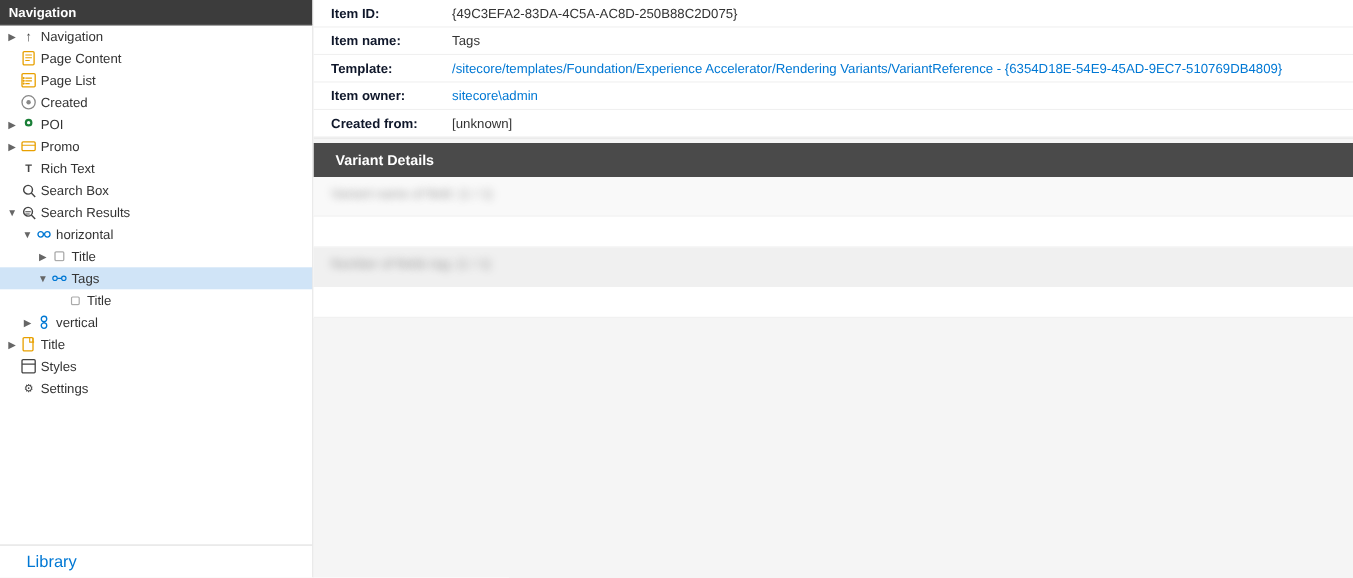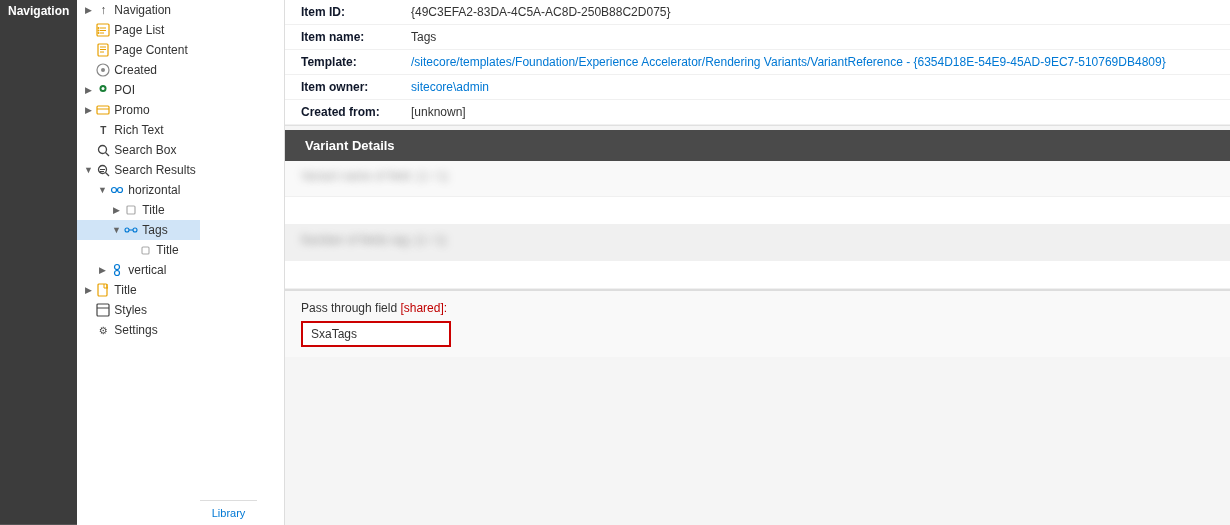--- a/index.html
+++ b/index.html
@@ -6,21 +6,21 @@
     body { font-family: Arial, sans-serif; font-size: 12px; background: #fff; display: flex; height: 525px; overflow: hidden; }
 
     
     .sidebar {
       width: 285px;
       min-width: 285px;
       background: #fff;
       border-right: 1px solid #ddd;
       overflow-y: auto;
       display: flex;
-      flex-direction: row;
+      flex-direction: column;
     }
     .sidebar-header {
       background: #3c3c3c;
       color: #fff;
       padding: 4px 8px;
       font-size: 12px;
       font-weight: bold;
       border-bottom: 1px solid #555;
     }
     .tree-item {
@@ -54,23 +54,23 @@
     .tree-item .label { font-size: 12px; }
 
     
     .indent-0 { padding-left: 4px; }
     .indent-1 { padding-left: 18px; }
     .indent-2 { padding-left: 32px; }
     .indent-3 { padding-left: 46px; }
 
     .sidebar-footer {
       margin-top: auto;
-      padding: 6px 12px;
+      padding: 6px 24px;
       border-top: 1px solid #ddd;
-      font-size: 11px;
+      font-size: 15px;
       color: #0078d4;
       cursor: pointer;
     }
 
     
     .main {
       flex: 1;
       overflow-y: auto;
       background: #f5f5f5;
     }
@@ -176,47 +176,47 @@
     <div class="tree-item indent-0">
       <span class="toggle">▶</span>
       <span class="icon" style="color:#444;">↑</span>
       <span class="label">Navigation</span>
     </div>
 
     <div class="tree-item indent-0">
       <span class="toggle"></span>
       <span class="icon" style="color:#e8a000;">
         <svg width="14" height="14" viewBox="0 0 14 14">
+            <rect x="2" y="1" width="10" height="12" rx="1" fill="none" stroke="#e8a000" stroke-width="1.2"></rect>
+            <line x1="4" y1="4" x2="10" y2="4" stroke="#e8a000" stroke-width="1"></line>
+            <line x1="4" y1="6.5" x2="10" y2="6.5" stroke="#e8a000" stroke-width="1"></line>
+            <line x1="4" y1="9" x2="8" y2="9" stroke="#e8a000" stroke-width="1"></line>
+          </svg>
+      </span>
+      <span class="label">Page Content</span>
+    </div>
+
+    <div class="tree-item indent-0">
+      <span class="toggle"></span>
+      <span class="icon" style="color:#e8a000;">
+        <svg width="14" height="14" viewBox="0 0 14 14">
             <rect x="1" y="1" width="12" height="12" rx="1" fill="none" stroke="#e8a000" stroke-width="1.2"></rect>
             <line x1="4" y1="5" x2="10" y2="5" stroke="#e8a000" stroke-width="1"></line>
             <line x1="4" y1="7.5" x2="10" y2="7.5" stroke="#e8a000" stroke-width="1"></line>
             <line x1="4" y1="10" x2="8" y2="10" stroke="#e8a000" stroke-width="1"></line>
             <circle cx="2.5" cy="5" r="1" fill="#e8a000"></circle>
             <circle cx="2.5" cy="7.5" r="1" fill="#e8a000"></circle>
             <circle cx="2.5" cy="10" r="1" fill="#e8a000"></circle>
           </svg>
       </span>
       <span class="label">Page List</span>
     </div>
 
     <div class="tree-item indent-0">
       <span class="toggle"></span>
-      <span class="icon" style="color:#e8a000;">
-        <svg width="14" height="14" viewBox="0 0 14 14">
-            <rect x="2" y="1" width="10" height="12" rx="1" fill="none" stroke="#e8a000" stroke-width="1.2"></rect>
-            <line x1="4" y1="4" x2="10" y2="4" stroke="#e8a000" stroke-width="1"></line>
-            <line x1="4" y1="6.5" x2="10" y2="6.5" stroke="#e8a000" stroke-width="1"></line>
-            <line x1="4" y1="9" x2="8" y2="9" stroke="#e8a000" stroke-width="1"></line>
-          </svg>
-      </span>
-      <span class="label">Page Content</span>
-    </div>
-
-    <div class="tree-item indent-0">
-      <span class="toggle"></span>
       <span class="icon" style="color:#888;">
         <svg width="14" height="14" viewBox="0 0 14 14">
             <circle cx="7" cy="7" r="6" fill="none" stroke="#888" stroke-width="1.2"></circle>
             <circle cx="7" cy="7" r="2" fill="#888"></circle>
           </svg>
       </span>
       <span class="label">Created</span>
     </div>
 
     <div class="tree-item indent-0">
@@ -391,30 +391,15 @@
   <div class="variant-section">
     <div class="variant-row">
       <div class="variant-row-blurred">Variant name of field: (1 / 1)</div>
     </div>
     <div class="variant-row-sub"></div>
     <div class="variant-row" style="background:#f0f0f0;">
       <div class="variant-row-blurred">Number of fields tag: (1 / 1)</div>
     </div>
     <div class="variant-row-sub"></div>
 
-    <div class="pass-through-section" style="position:relative;">
-      
-      <svg style="position:absolute; left:-290px; top:-270px; pointer-events:none; z-index:10;" width="310" height="310" viewBox="0 0 310 310">
-        <line x1="60" y1="30" x2="280" y2="275" stroke="#cc0000" stroke-width="2"></line>
-        <polygon points="280,275 265,258 290,260" fill="#cc0000"></polygon>
-      </svg>
-
-      <div class="pass-through-label">
-        <span>Pass through field</span>
-        <span class="shared"> <span>[shared]:</span></span>
-      </div>
-      <div class="pass-through-input-wrapper">
-        <input class="pass-through-input" type="text" value="SxaTags" style="">
-      </div>
-    </div>
   </div>
 
 </div>
 
 </body></html>

